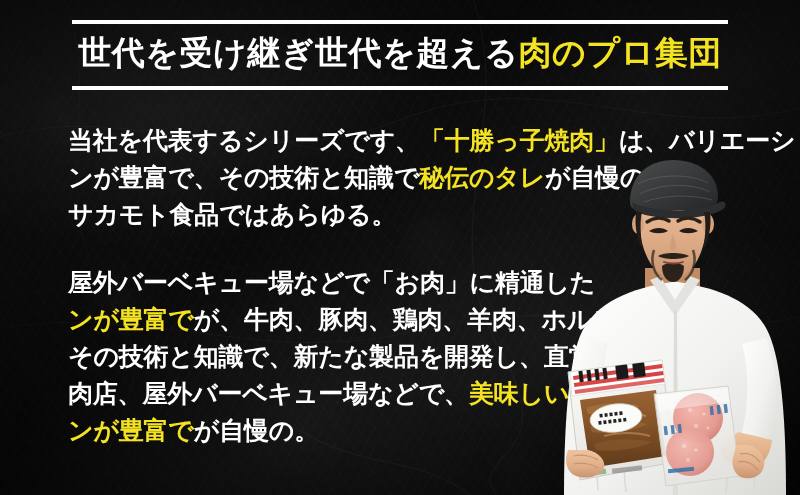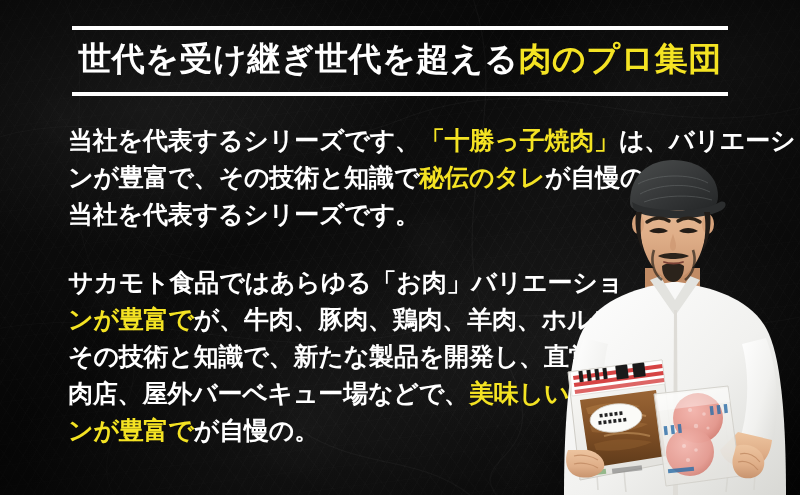--- a/index.html
+++ b/index.html
@@ -69,21 +69,21 @@
     position: absolute;
     inset: 0;
     background: radial-gradient(ellipse 78% 78% at 50% 48%, rgba(0,0,0,0) 38%, rgba(0,0,0,0.62) 100%);
     pointer-events: none;
   }
 
   
   .header {
     position: absolute;
     left: 0; right: 0;
-    top: 26px;
+    top: 20px;
     height: 62px;
   }
   .rule {
     position: absolute;
     left: 72px;
     width: 656px;
     height: 4px;
     background: #ffffff;
   }
   .rule-top { top: 0px; }
@@ -158,25 +158,25 @@
     <div class="title">
       <span class="w">世代を受け継ぎ世代を超える</span><span class="y">肉のプロ集団</span>
     </div>
   </div>
 
   <div class="copy">
 
     <p class="para">
       <span class="nowrapline"><span>当社を代表するシリーズです、</span><span class="y">「十勝っ子焼肉」</span><span>は、バリエーショ</span></span>
       <span class="nowrapline"><span>ンが豊富で、その技術と知識で</span><span class="y">秘伝のタレ</span><span>が自慢の</span></span>
-      <span class="nowrapline">当社を代表するシリーズです。</span>
+      <span class="nowrapline">サカモト食品ではあらゆる。</span>
     </p>
 
     <p class="para">
-      <span class="nowrapline">サカモト食品ではあらゆる「お肉」バリエーショ</span>
+      <span class="nowrapline">屋外バーベキュー場などで「お肉」に精通した</span>
       <span class="nowrapline"><span class="y">ンが豊富で</span><span>が、牛肉、豚肉、鶏肉、羊肉、ホルモンな</span></span>
       <span class="nowrapline">その技術と知識で、新たな製品を開発し、直営焼</span>
       <span class="nowrapline"><span>肉店、屋外バーベキュー場などで、</span><span class="y">美味しいお肉</span></span>
       <span class="nowrapline"><span class="y">ンが豊富で</span><span>が自慢の。</span></span>
     </p>
 
   </div>
 
   <div class="photo">
     <svg width="250" height="345" viewBox="0 0 250 345">

